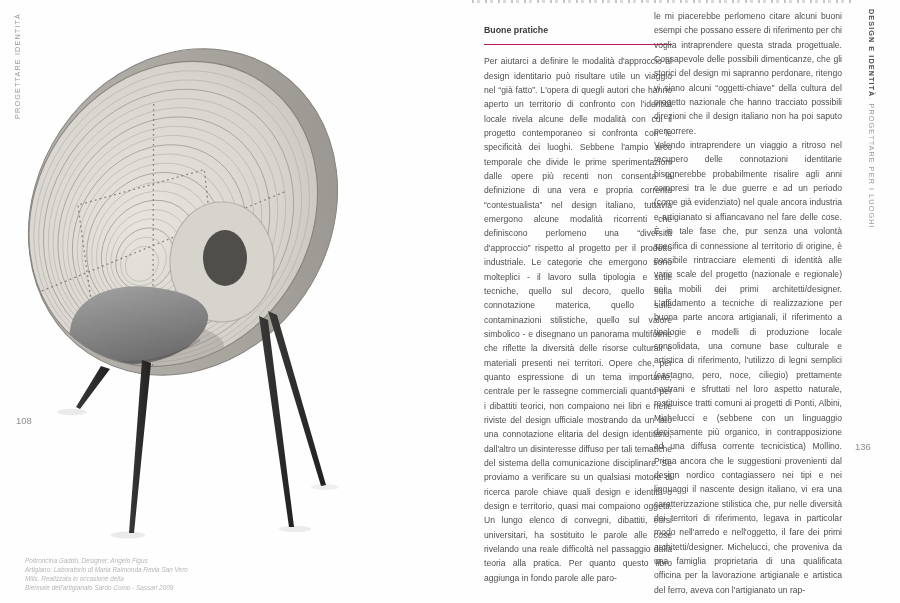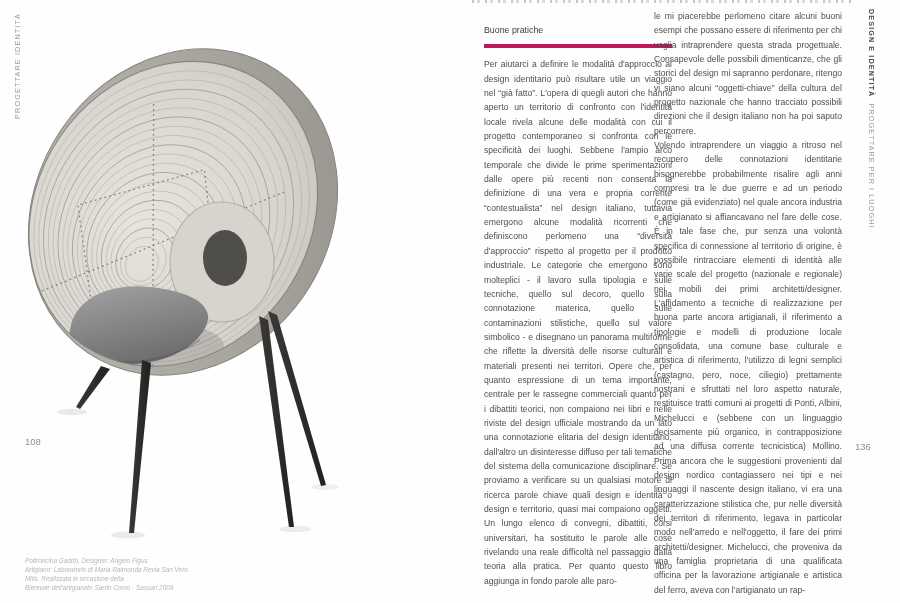--- a/index.html
+++ b/index.html
@@ -14,34 +14,34 @@
     font-size:7.3px;letter-spacing:1.1px;color:#9b9b9b;white-space:nowrap;
   }
   .edge-right{
     position:absolute;left:867px;top:9px;
     writing-mode:vertical-rl;
     font-size:7.3px;letter-spacing:1.05px;white-space:nowrap;
   }
   .edge-right .b{font-weight:700;color:#4f4f4f;}
   .edge-right .l{color:#9b9b9b;}
   .pagenum{position:absolute;font-size:9.5px;color:#8f8f8f;}
-  .pagenum-left{left:16px;top:436px;margin-left:9px;}
+  .pagenum-left{left:16px;top:415px;}
   .pagenum-right{left:855px;top:441px;}
   
   .col{
     position:absolute;top:9px;width:188px;
     font-size:8.6px;line-height:14.35px;color:#4e4e4e;
     text-align:justify;hyphens:auto;-webkit-hyphens:auto;
   }
   .col-mid{left:484px;}
   .col-right{left:654px;}
   .col p{margin:0;}
   .col .heading{
-    display:block;font-size:8.8px;font-weight:400;color:#3a3a3a;
-    text-align:left;border-bottom:4px solid #be185d;
+    display:block;font-size:8.8px;font-weight:700;color:#3a3a3a;
+    text-align:left;border-bottom:1px solid #be185d;
     padding-bottom:7px;margin:14px 0 9px 0;
   }
   
   .crop-strip{
     position:absolute;top:0;left:472px;width:382px;height:3px;opacity:.55;
     background:repeating-linear-gradient(90deg,
       rgba(110,110,110,.7) 0 2px, transparent 2px 5px,
       rgba(110,110,110,.45) 5px 8px, transparent 8px 13px);
   }
   

